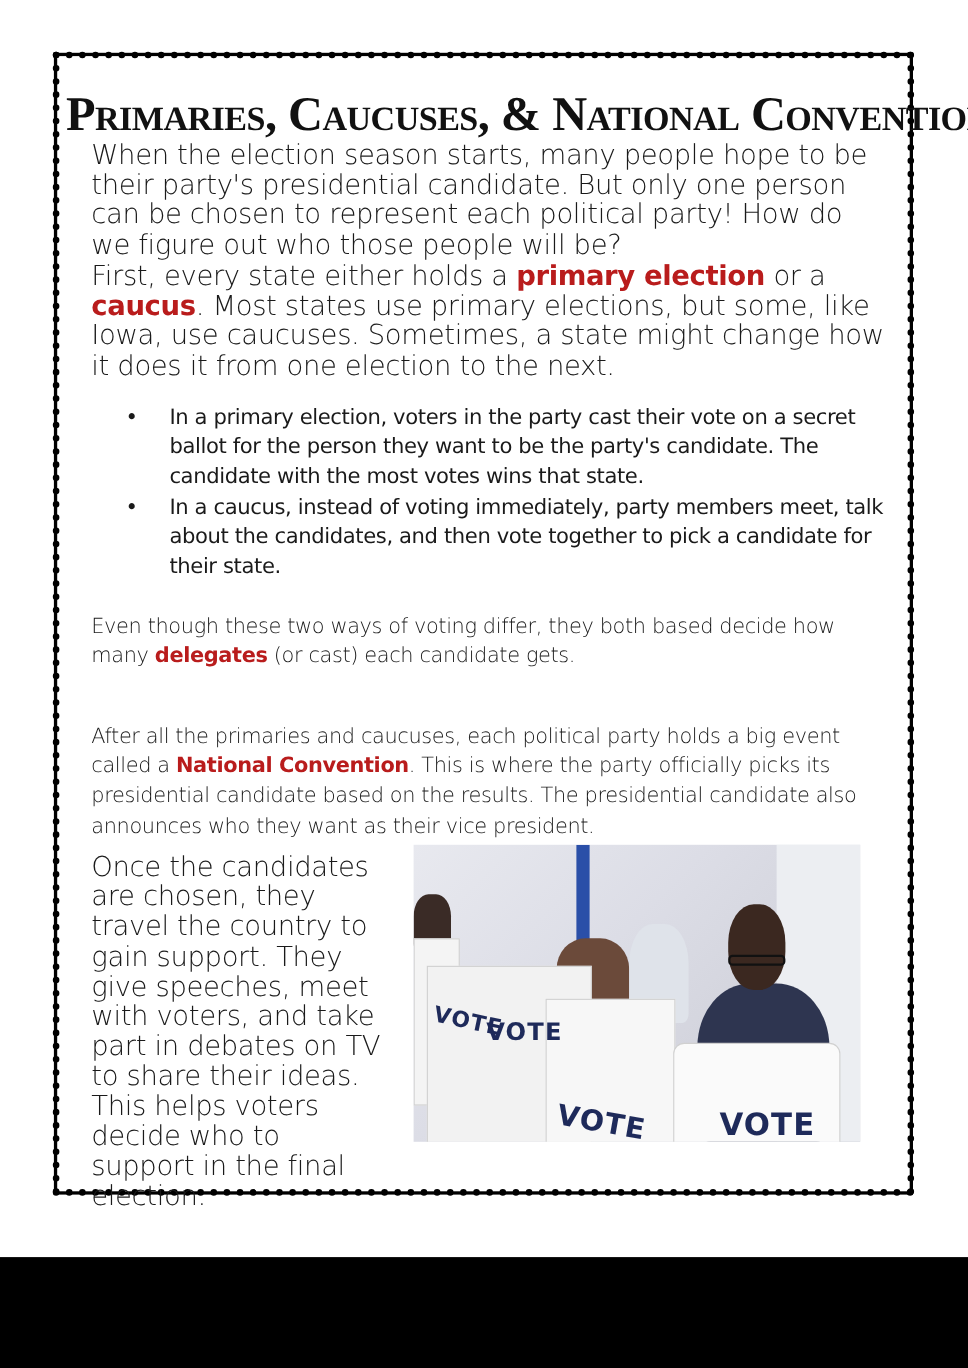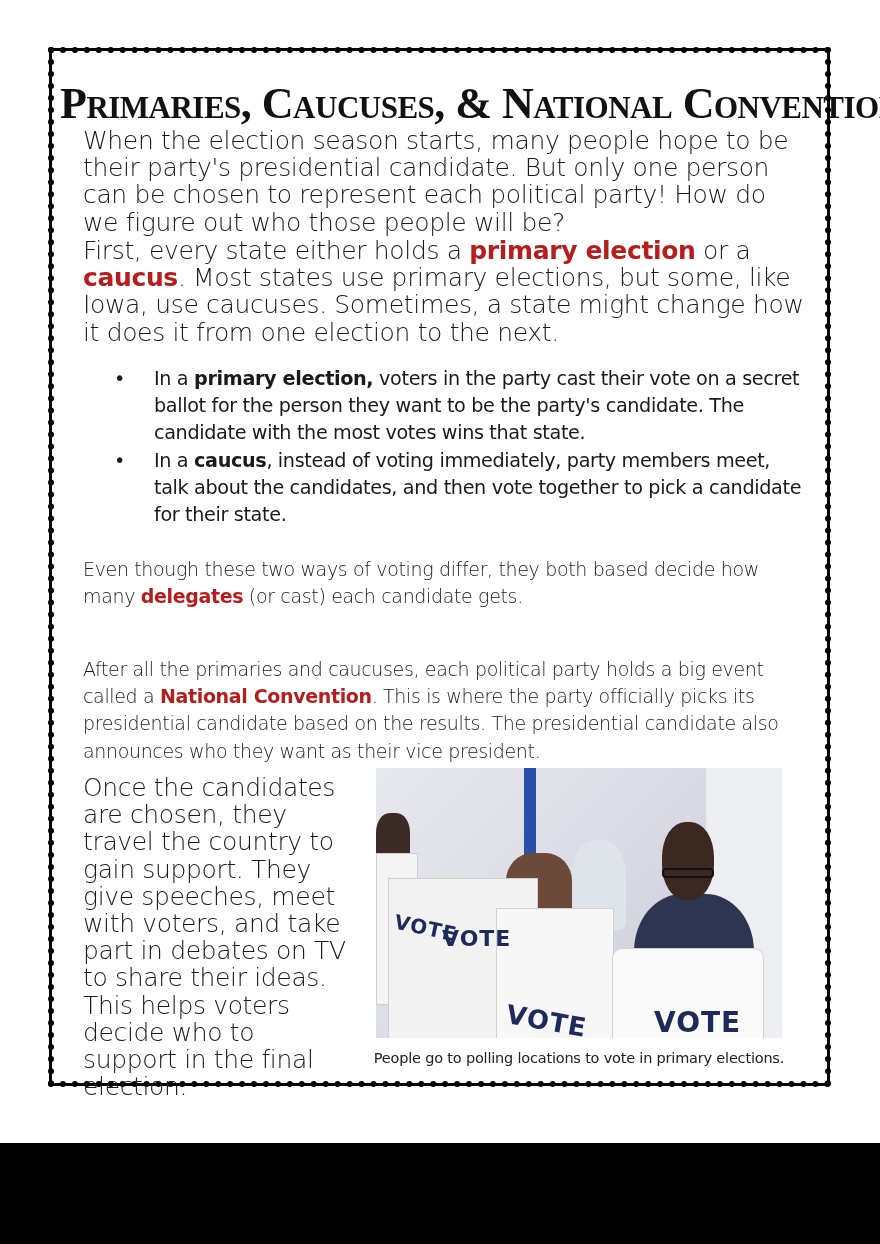--- a/index.html
+++ b/index.html
@@ -7,21 +7,21 @@
   .page { position:absolute; left:0; top:0; width:880px; height:1143px; background:#fff; }
   .frame { position:absolute; left:48px; top:47px; width:783px; height:1040px; box-sizing:border-box;
     border:6px dotted #000; outline:3px solid #000; outline-offset:-4px; }
   .title { position:absolute; left:60px; top:78px; width:760px; text-align:center; font-family:Liberation Serif, serif; font-weight:bold; font-size:44px; letter-spacing:-0.5px; color:#111; font-variant:small-caps; white-space:nowrap; }
   .txt { position:absolute; left:83px; font-size:25px; line-height:27.2px; letter-spacing:-0.35px; color:#1a1a1a; font-weight:300; }
   .txt b { font-weight:bold; color:#b91c1c; }
   .p1 { top:127px; width:720px; }
   .p2 { top:237px; width:730px; }
   .bullets { position:absolute; left:110px; top:365px; width:700px; margin:0; padding:0; list-style:none; }
   .bullets li { position:relative; padding-left:44px; font-size:19.2px; line-height:27.2px; letter-spacing:-0.35px; }
-  .bullets li b { font-weight:bold;text-align:center; }
+  .bullets li b { font-weight:normal;text-align:center; }
   .bullet-dot { position:absolute; left:4px; top:0; }
   .p3 { top:556px; width:730px; font-size:19px; }
   .p4 { top:640px; width:700px; font-size:19px;margin-top:16px; }
   .p5 { top:774px; width:270px; }
   .photo { position:absolute; left:376px; top:768px; width:406px; height:270px; background:linear-gradient(135deg,#e8e9ef 0%,#dcdde6 40%,#c8c9d2 100%); overflow:hidden; }
   .booth { position:absolute; background:#f4f4f4; border:1px solid #d0d0d0; }
   .vote { position:absolute; font-weight:bold; color:#1e2a5a; font-size:22px; letter-spacing:1px; }
   .person { position:absolute; border-radius:40% 40% 10% 10%; }
   .caption { position:absolute; left:372px; top:1050px; width:414px; text-align:center; font-size:14.5px; color:#222; letter-spacing:-0.2px; white-space:nowrap; }
 </style>
@@ -76,16 +76,15 @@
     <div class="booth" style="left:0;top:85px;width:40px;height:150px;"></div>
     <div class="booth" style="left:12px;top:110px;width:148px;height:160px;background:#f2f2f2;"></div>
     <div class="booth" style="left:120px;top:140px;width:116px;height:130px;background:#f7f7f7;"></div>
     <div class="booth" style="left:236px;top:180px;width:150px;height:90px;background:#fafafa;border-radius:10px 10px 0 0;"></div>
     <span class="vote" style="left:18px;top:148px;transform:rotate(12deg);font-size:20px;">VOTE</span>
     <span class="vote" style="left:66px;top:158px;font-size:22px;">VOTE</span>
     <span class="vote" style="left:130px;top:238px;font-size:26px;transform:rotate(10deg);">VOTE</span>
     <span class="vote" style="left:278px;top:238px;font-size:28px;">VOTE</span>
   </div>
 
-  <div class="caption">People go to polling locations to vote in primary elections.</div>
 </div>
 
 <div style="position:absolute;left:0;top:1143px;width:880px;height:101px;background:#000;"></div>
 
 </body></html>

